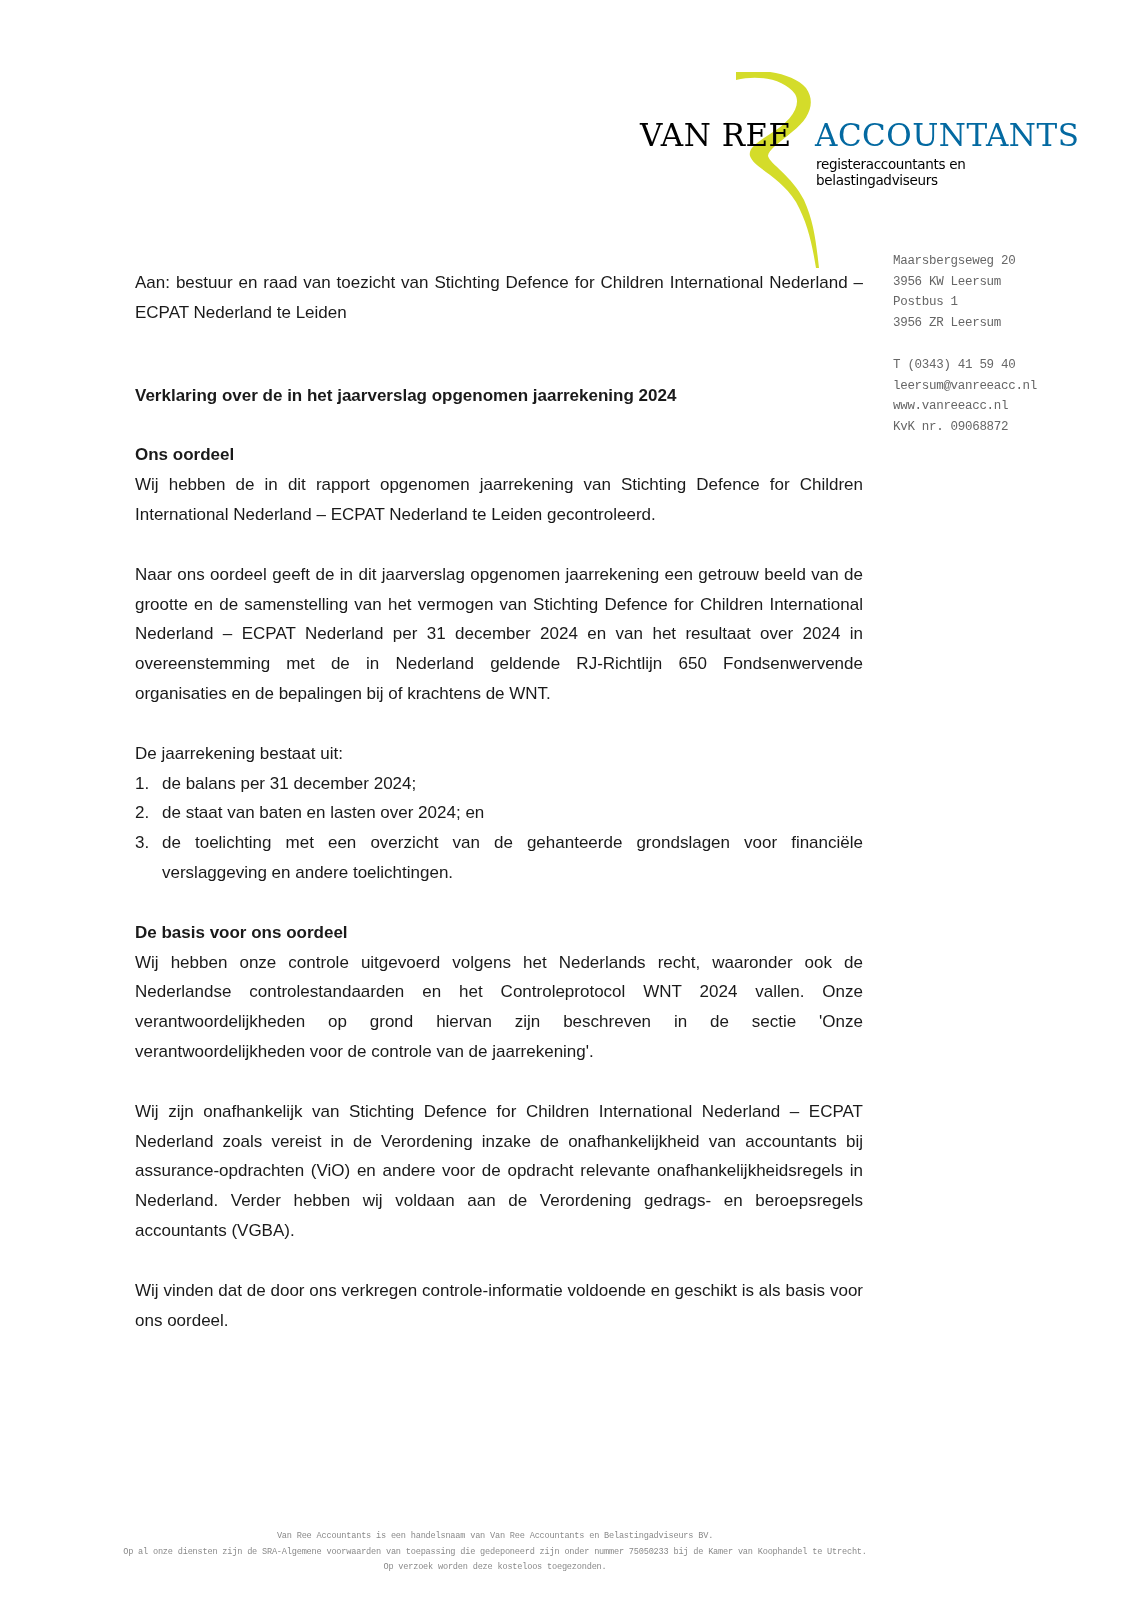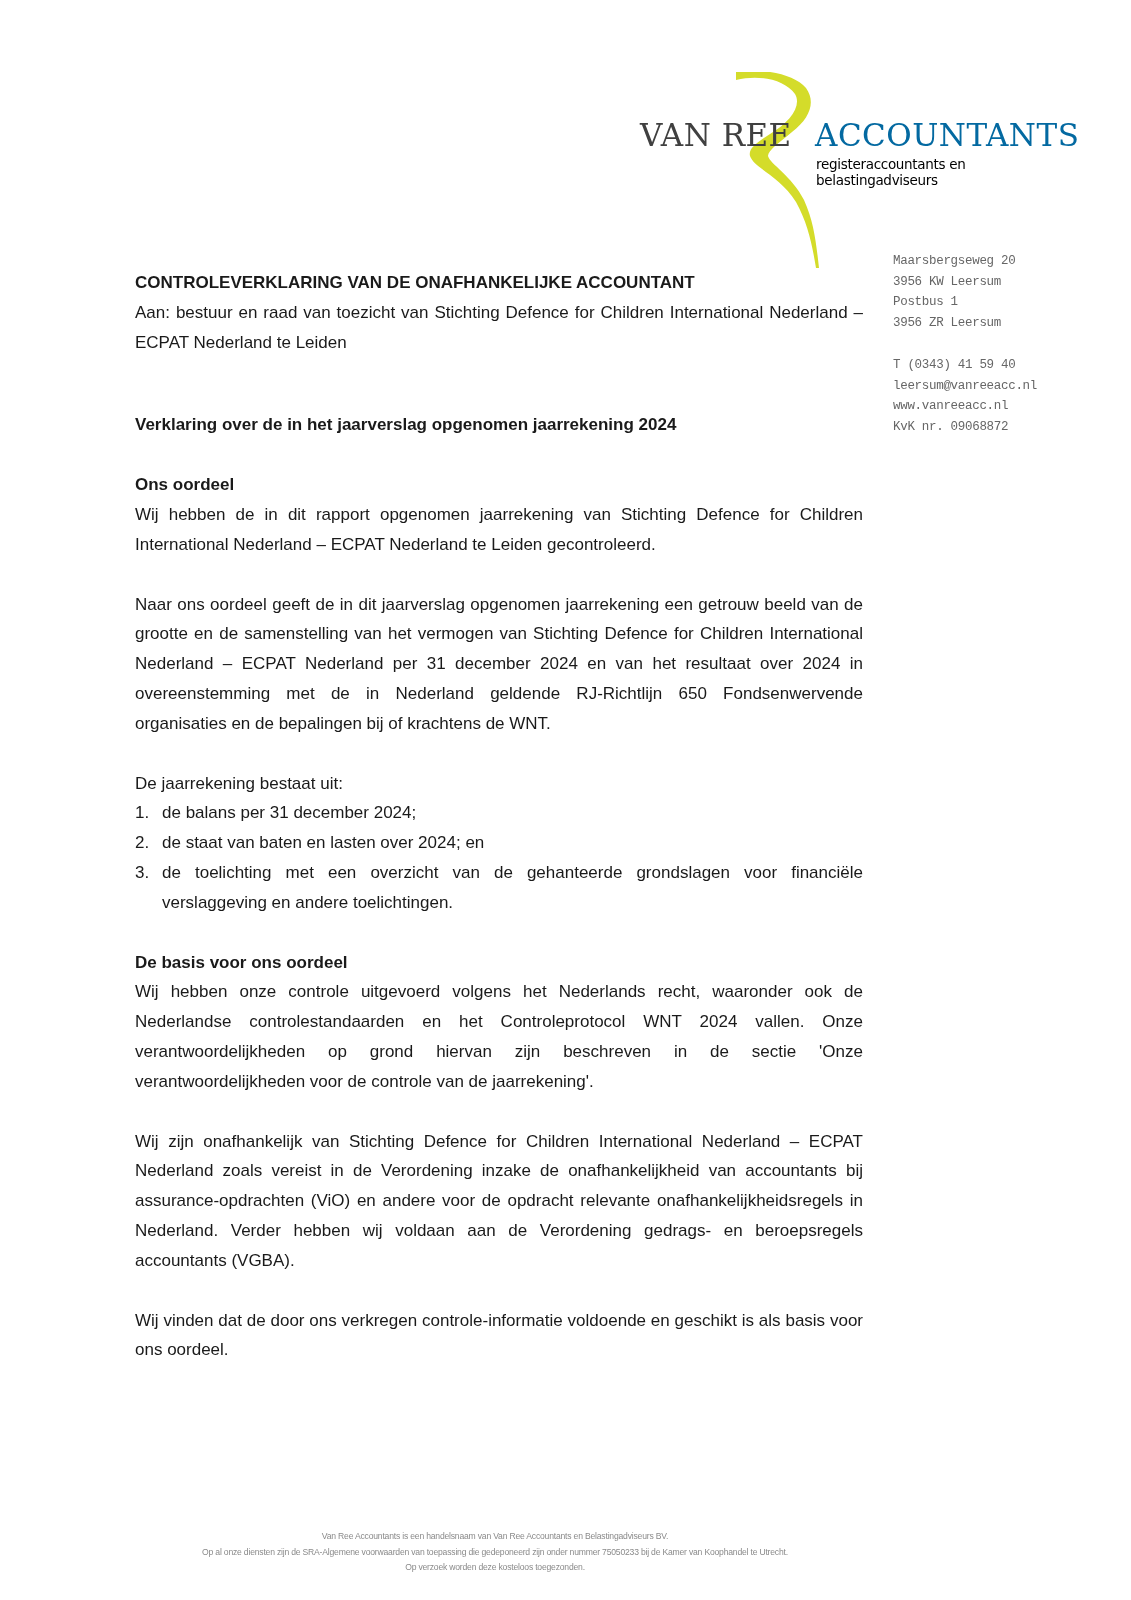--- a/index.html
+++ b/index.html
@@ -1,34 +1,34 @@
 <!DOCTYPE html>
 <html><head>
 <meta charset="utf-8">
 <style>
   html, body { margin: 0; padding: 0; background: #ffffff; }
   body { width: 1131px; height: 1600px; position: relative; overflow: hidden; font-family: "Liberation Sans", sans-serif; color: #1a1a1a; }
   .logo { position: absolute; left: 620px; top: 72px; width: 460px; height: 200px; }
-  .logo-left { position: absolute; left: 20px; top: 45px; font-family: "DejaVu Serif", "Liberation Serif", serif; font-size: 31px; letter-spacing: 0.5px; color: #404040; }
+  .logo-left { position: absolute; left: 20px; top: 45px; font-family: "DejaVu Serif", "Liberation Serif", serif; font-size: 31px; letter-spacing: 0.5px; color: #000000; }
   .logo-right { position: absolute; left: 195px; top: 45px; font-family: "DejaVu Serif", "Liberation Serif", serif; font-size: 31px; letter-spacing: 0.5px; color: #0369a1; }
   .logo-sub { position: absolute; left: 196px; top: 84px; font-family: "DejaVu Sans", sans-serif; font-size: 13.5px; color: #000000; letter-spacing: -0.3px; }
   .logo-ribbon { position: absolute; left: 100px; top: 0; }
   .address { position: absolute; left: 893px; top: 251px; font-family: Liberation Mono, monospace; font-size: 12.5px; color: #666; line-height: 20.7px; letter-spacing: -0.3px; }
   .address .gap { height: 21px; }
   .content { position: absolute; left: 135px; top: 268px; width: 728px; font-size: 17px; line-height: 29.8px; }
   .content p { margin: 0; text-align: justify; }
   .h-main { font-weight: bold; font-size: 17px; }
   .h-sec { font-weight: bold; font-size: 17px; }
   .sp1 { height: 53px; }
   .sp2 { height: 30px; }
   .list { margin: 0; padding: 0; list-style: none; }
   .list li { display: flex; text-align: justify; }
   .list .num { width: 27px; flex: none; }
   .list .txt { flex: 1; }
-  .footer { position: absolute; left: 0; top: 1529px; width: 990px; text-align: center; font-family: Liberation Sans, sans-serif; font-size: 8.6px; color: #8a8a8a; line-height: 15.5px; letter-spacing: -0.2px; }
+  .footer { position: absolute; left: 0; top: 1529px; width: 990px; text-align: center; font-family: Liberation Mono, monospace; font-size: 8.6px; color: #8a8a8a; line-height: 15.5px; letter-spacing: -0.2px; }
 </style>
 </head>
 <body>
 
 <div class="logo">
   <svg class="logo-ribbon" width="120" height="200" viewBox="0 0 120 200">
     <path d="M16 8 C 40 2, 65 8, 75 22 C 82 34, 70 50, 50 62 C 38 70, 28 76, 30 84 C 34 96, 60 104, 76 130 C 88 152, 92 172, 96 196 L 99 196 C 96 170, 94 150, 84 128 C 72 104, 50 92, 48 84 C 48 78, 60 70, 72 60 C 90 46, 96 30, 86 16 C 74 2, 44 -4, 16 0 Z" fill="#d4dc2a"></path>
   </svg>
   <div class="logo-left">VAN REE</div>
   <div class="logo-right">ACCOUNTANTS</div>
@@ -41,21 +41,20 @@
   <div>Postbus 1</div>
   <div>3956 ZR  Leersum</div>
   <div class="gap"></div>
   <div>T  (0343) 41 59 40</div>
   <div>leersum@vanreeacc.nl</div>
   <div>www.vanreeacc.nl</div>
   <div>KvK nr. 09068872</div>
 </div>
 
 <div class="content">
-  <p class="h-main">CONTROLEVERKLARING VAN DE ONAFHANKELIJKE ACCOUNTANT</p>
   <p>Aan: bestuur en raad van toezicht van Stichting Defence for Children International Nederland – ECPAT Nederland te Leiden</p>
   <div class="sp1"></div>
   <p class="h-sec">Verklaring over de in het jaarverslag opgenomen jaarrekening 2024</p>
   <div class="sp2"></div>
 
   <p class="h-sec">Ons oordeel</p>
   <p>Wij hebben de in dit rapport opgenomen jaarrekening van Stichting Defence for Children International Nederland – ECPAT Nederland te Leiden gecontroleerd.</p>
   <div class="sp2"></div>
   <p>Naar ons oordeel geeft de in dit jaarverslag opgenomen jaarrekening een getrouw beeld van de grootte en de samenstelling van het vermogen van Stichting Defence for Children International Nederland – ECPAT Nederland per 31 december 2024 en van het resultaat over 2024 in overeenstemming met de in Nederland geldende RJ-Richtlijn 650 Fondsenwervende organisaties en de bepalingen bij of krachtens de WNT.</p>
   <div class="sp2"></div>

